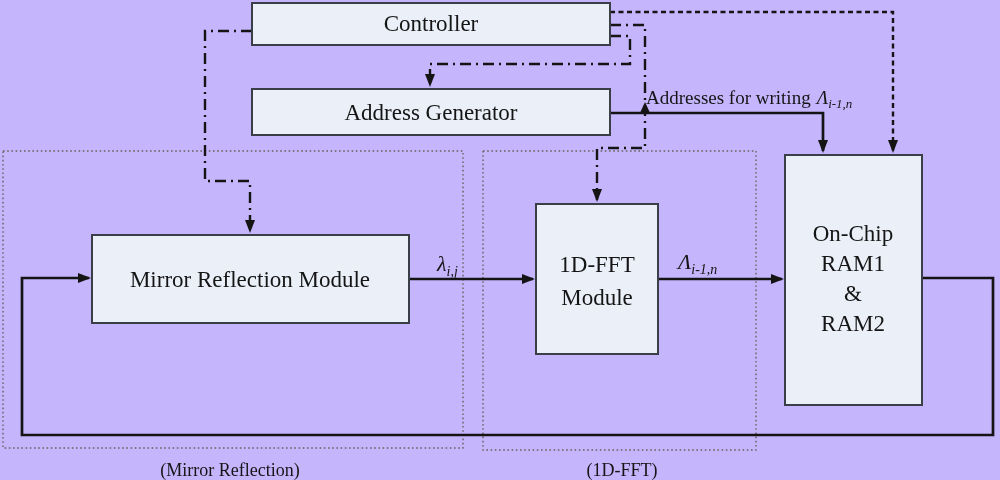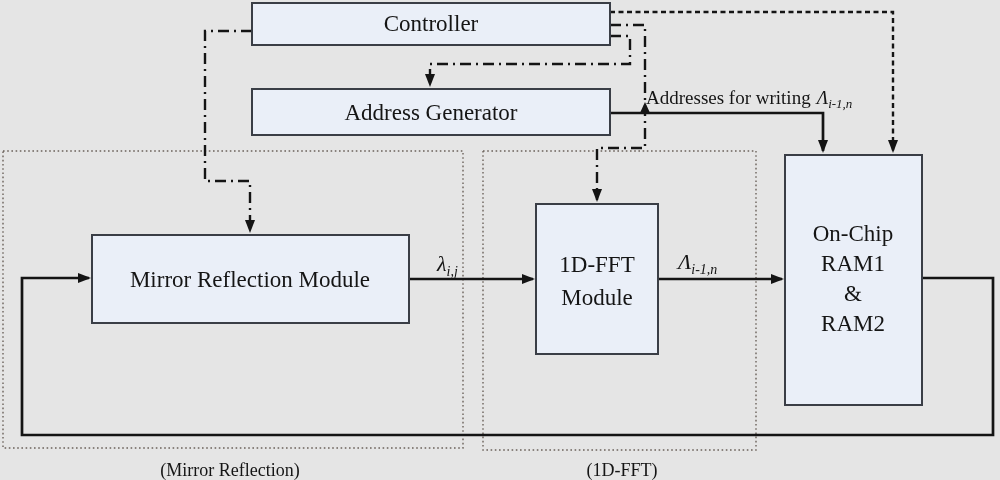--- a/index.html
+++ b/index.html
@@ -1,17 +1,17 @@
 <!DOCTYPE html>
 <html><head>
 <meta charset="utf-8">
 <style>
   html,body{margin:0;padding:0;background:#ffffff;}
   .stage{
-    position:relative;width:1000px;height:480px;background:#e5e5e5;
+    position:relative;width:1000px;height:480px;background:#c4b5fd;
     font-family:"Liberation Serif","DejaVu Serif",serif;
     overflow:hidden;
   }
   svg{display:block;}
   rect.block{stroke:#3a3e46;stroke-width:2;}
   rect.region{fill:none;stroke:#6b625b;stroke-width:1.4;stroke-dasharray:1.6 2.6;}
   path.flow{fill:none;stroke:#141414;stroke-width:2.7;}
   path.ctrl-dashed{fill:none;stroke:#141414;stroke-width:2.4;stroke-dasharray:5 3.5;}
   path.ctrl-dashdot{fill:none;stroke:#141414;stroke-width:2.4;stroke-dasharray:11 5 2 5;}
   text{fill:#151515;}

